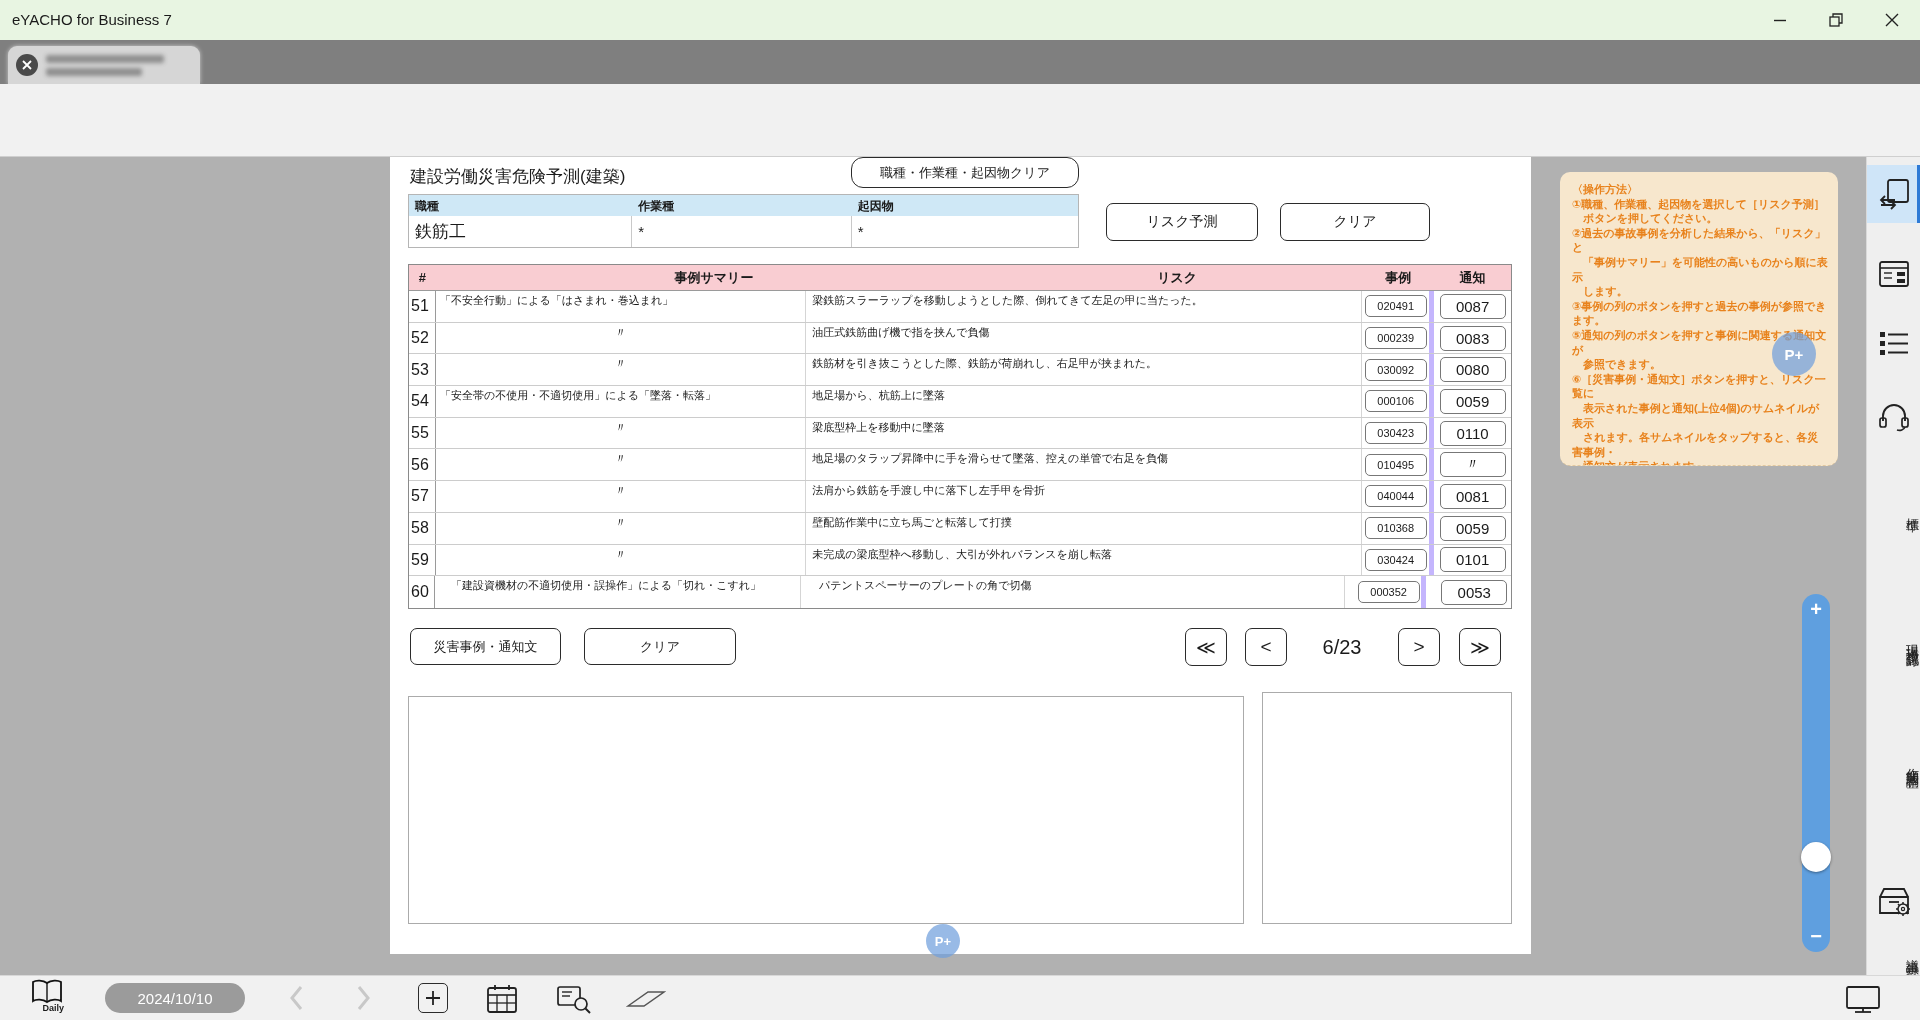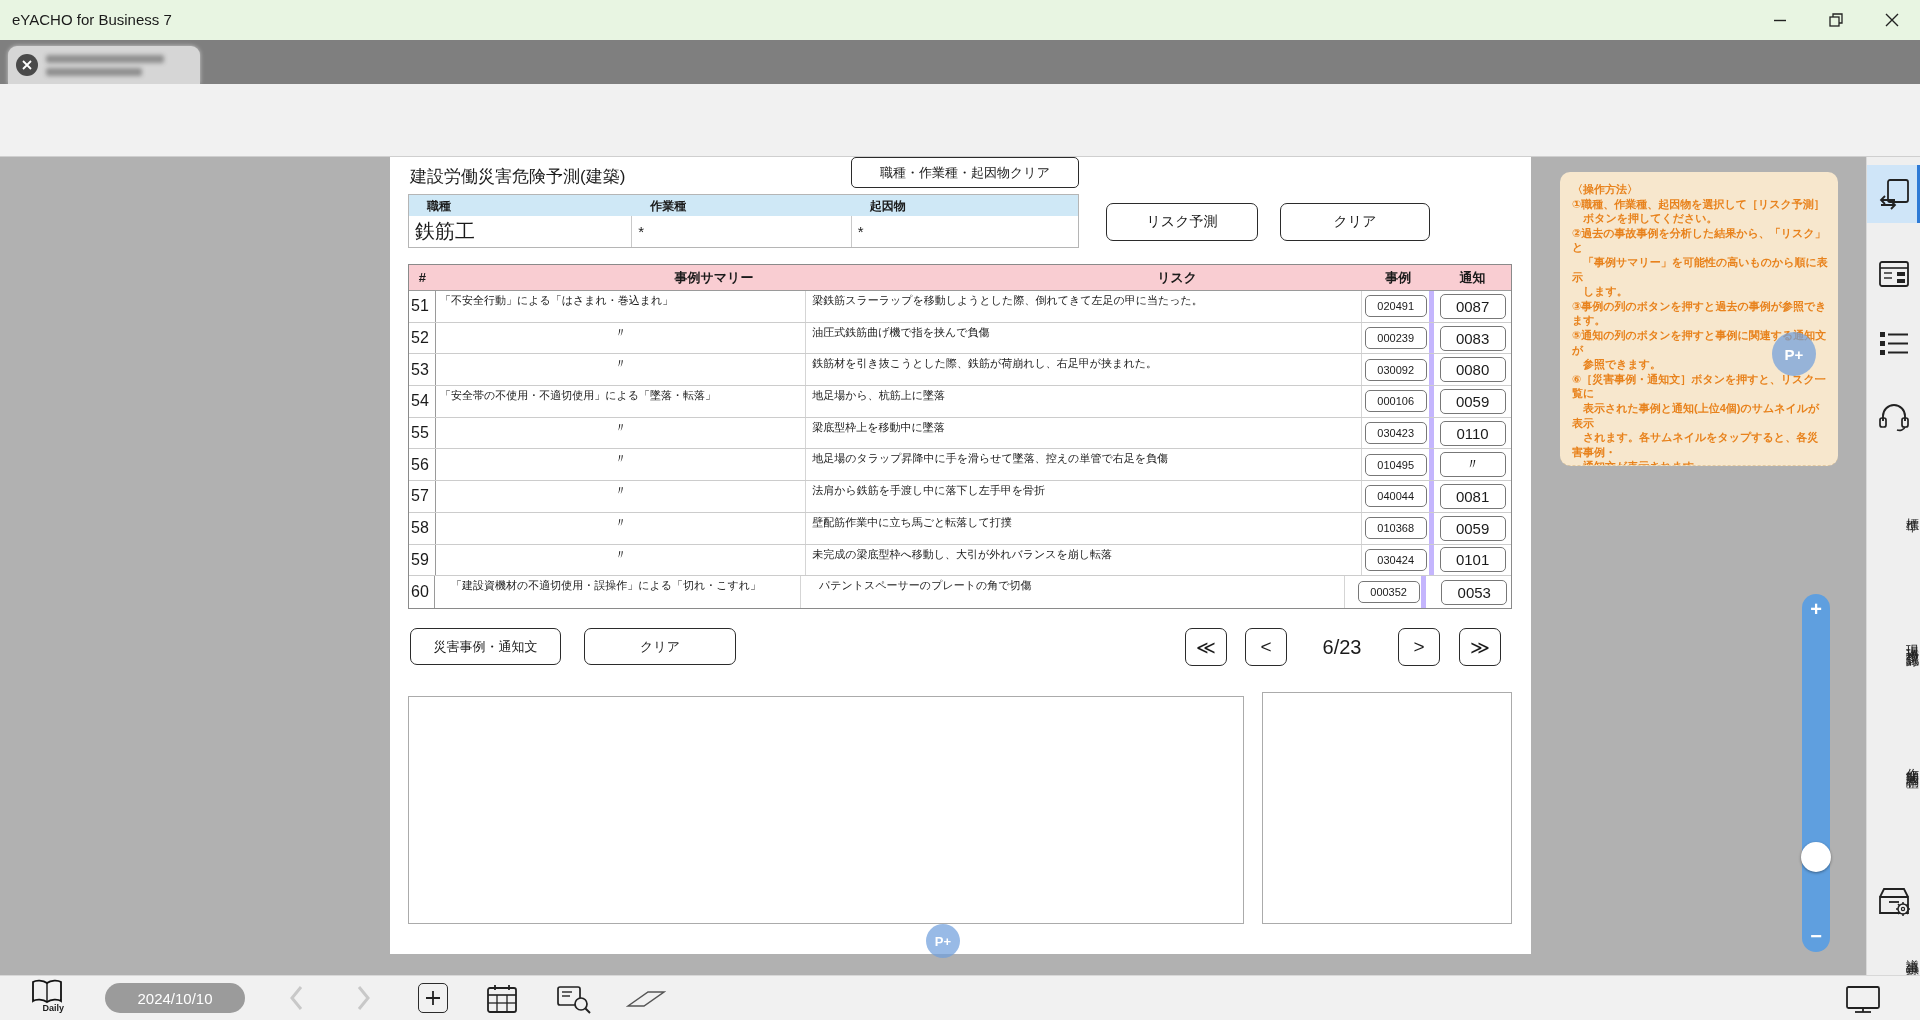--- a/index.html
+++ b/index.html
@@ -36,32 +36,32 @@
   .logo-mark .g { position:absolute; left:0; top:4px; width:20px; height:24px; background:#2e8b3d; }
   .logo-mark .gray { position:absolute; left:14px; top:20px; width:12px; height:10px; background:#c9c9c9; }
   .logo-mark .y { position:absolute; left:17px; top:10px; width:10px; height:13px; background:#e8d222; }
   .logo-mark .r { position:absolute; left:20px; top:0; width:11px; height:11px; border-radius:50%; background:#e53935; }
 
   
   .workspace { position:absolute; left:0; top:157px; width:1920px; height:818px; background:#b1b1b1; }
 
   .page { position:absolute; left:390px; top:0; width:1141px; height:797px; background:#ffffff; }
   .page-title { position:absolute; left:20px; top:8px; font-size:17px; }
-  .btn { background:#fff; border:1.5px solid #2b2b2b; border-radius:5px; display:flex; align-items:center; justify-content:center; font-size:13px; }
+  .btn { background:#fff; border:1.5px solid #2b2b2b; border-radius:12px; display:flex; align-items:center; justify-content:center; font-size:13px; }
   .clear-sel-btn { position:absolute; left:461px; top:0; width:228px; height:31px; }
   .risk-predict-btn { position:absolute; left:716px; top:46px; width:152px; height:38px; border-radius:7px; font-size:14px; }
   .clear-btn { position:absolute; left:890px; top:46px; width:150px; height:38px; border-radius:7px; font-size:14px; }
 
   .form-table { position:absolute; left:18px; top:37px; width:671px; border:1px solid #b5b5b5; }
   .form-head { display:flex; background:#cfe8f6; height:21px; }
-  .form-head .cell { font-size:12px; font-weight:bold; padding:3px 0 0 18px; }
+  .form-head .cell { font-size:12px; font-weight:bold; padding:3px 0 0 6px; }
   .form-vals { display:flex; background:#fff; height:31px; }
   .form-vals .cell { border-right:1px solid #c9c9c9; padding-left:6px; display:flex; align-items:center; }
   .c0 { width:224px; } .c1 { width:220px; } .c2 { width:227px; border-right:none !important; }
-  .v-main { font-size:20px; } .v-star { font-size:15px; }
+  .v-main { font-size:17px; } .v-star { font-size:15px; }
 
   .risk-table { position:absolute; left:18px; top:107px; width:1104px; border:1px solid #8a8a8a; }
   .rt-head { display:flex; background:#f9cdd2; height:26px; border-bottom:1px solid #9a9a9a; }
   .rt-head .hc { font-size:13px; font-weight:bold; display:flex; align-items:center; justify-content:center; }
   .col-num { width:27px; } .col-risk { width:371px; } .col-sum { width:557px; } .col-case { width:72px; } .col-notice { width:77px; }
   .rt-row { display:flex; height:31.7px; border-bottom:1px solid #cccccc; background:#fff; }
   .rt-row:last-child { border-bottom:none;gap:12px; }
   .cell-num { width:27px; font-size:16px; display:flex; align-items:center; justify-content:flex-start; padding-left:2px; border-right:1px solid #9a9a9a; }
   .cell-risk { width:371px; font-size:11px; padding:3px 4px 0 4px; border-right:1px solid #d5d5d5; line-height:1.25; }
   .cell-risk.ditto { font-size:13px; text-align:center; padding-top:2px; }

